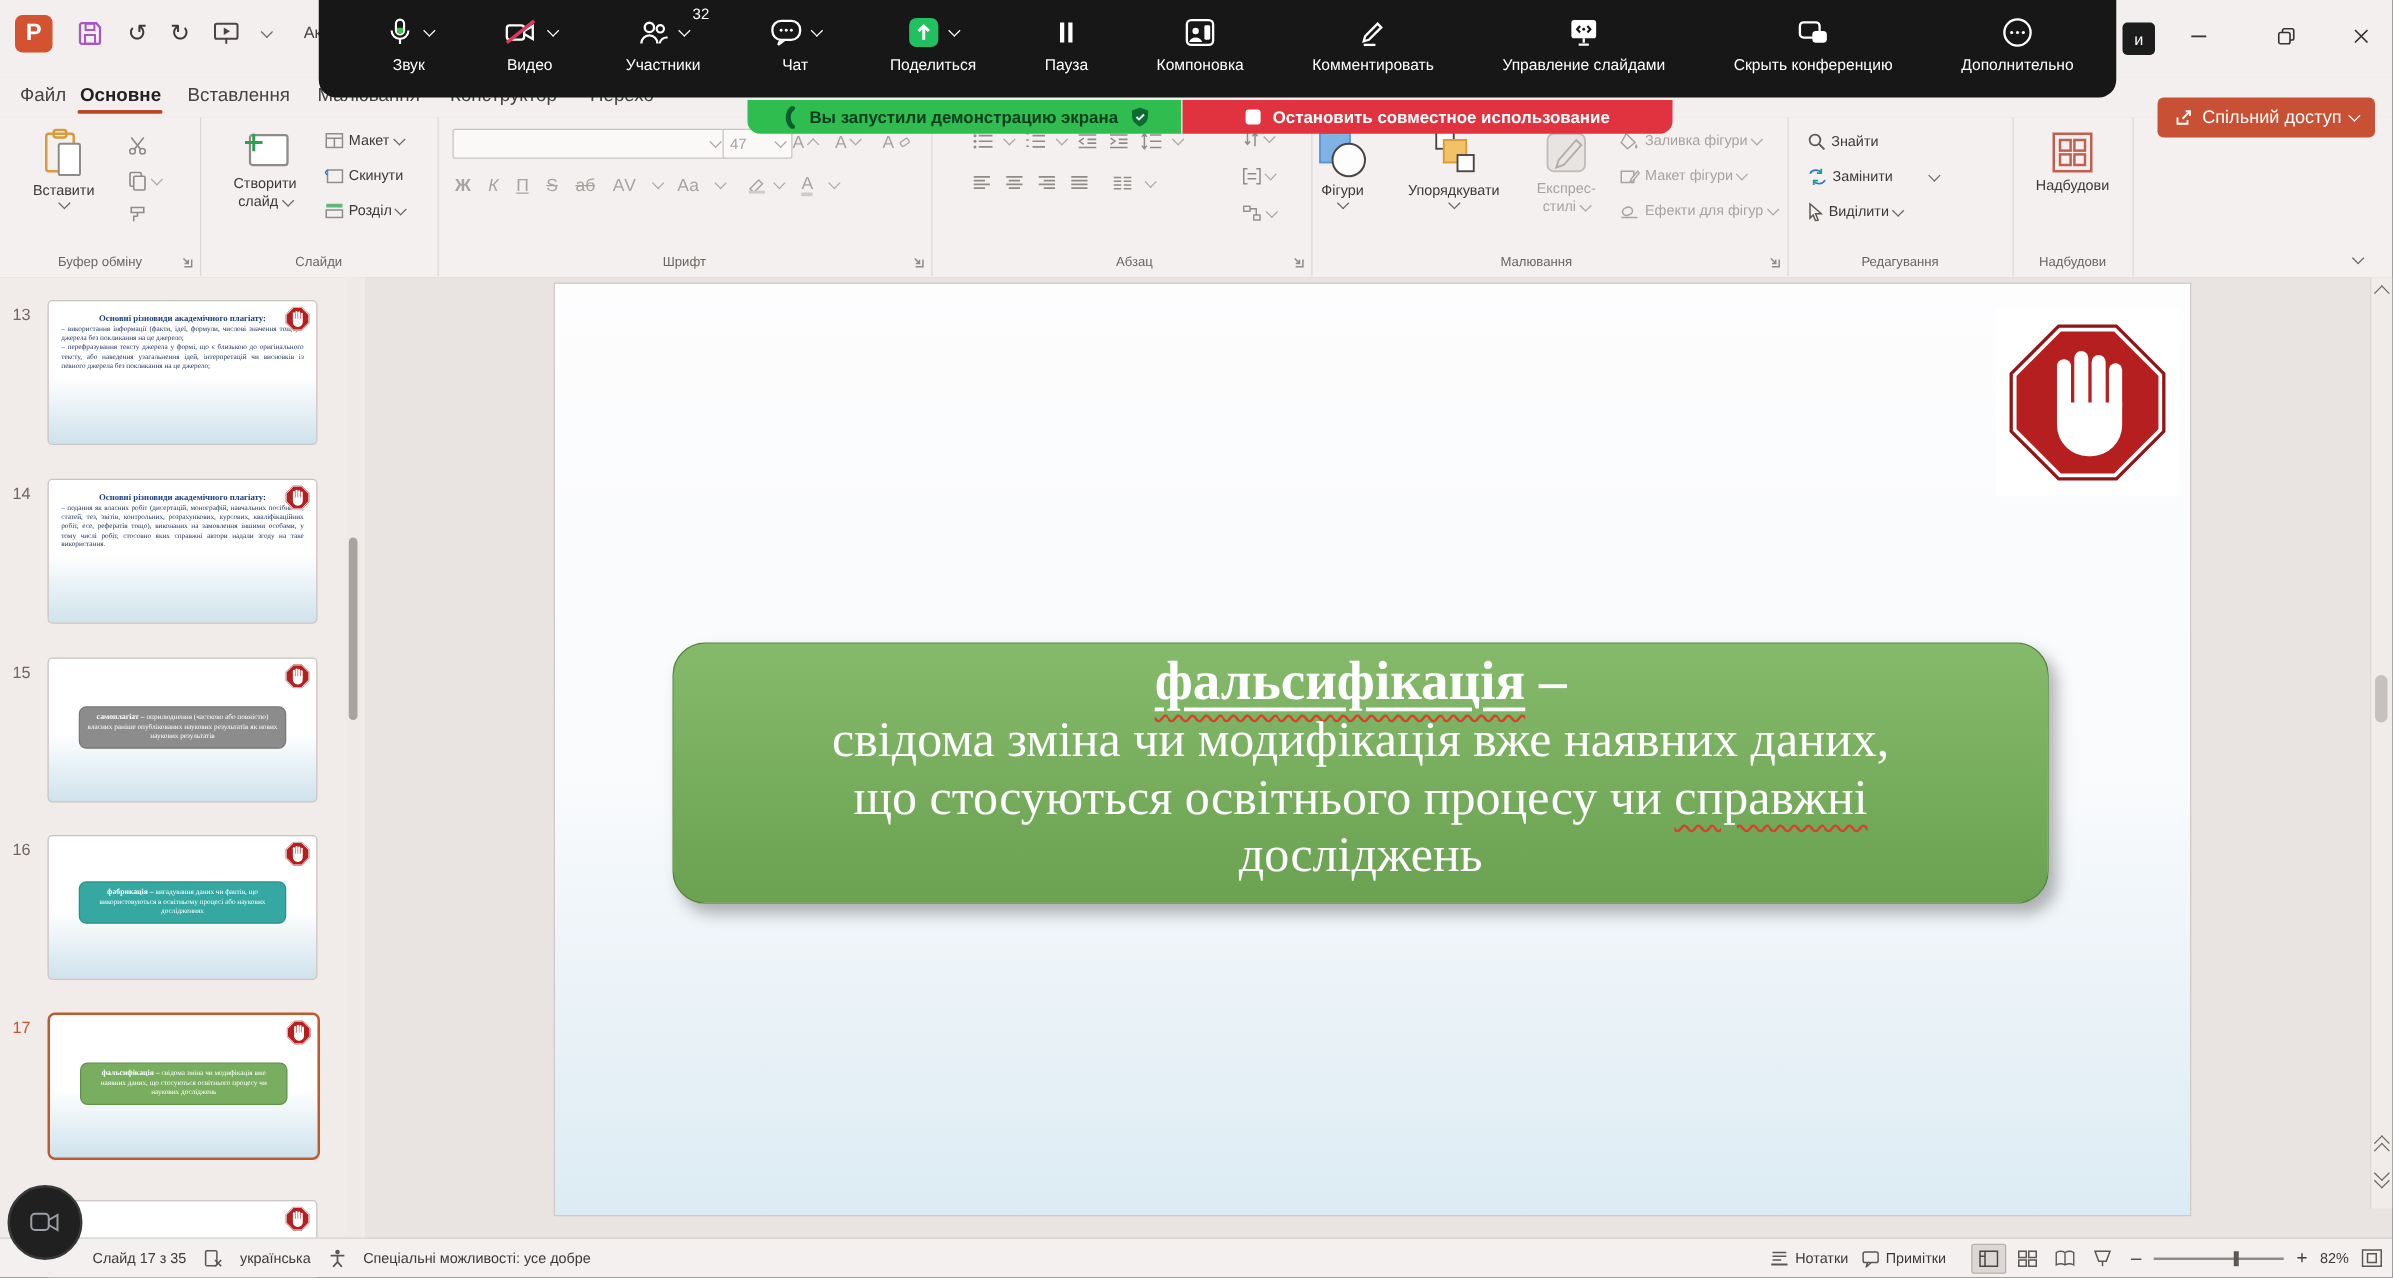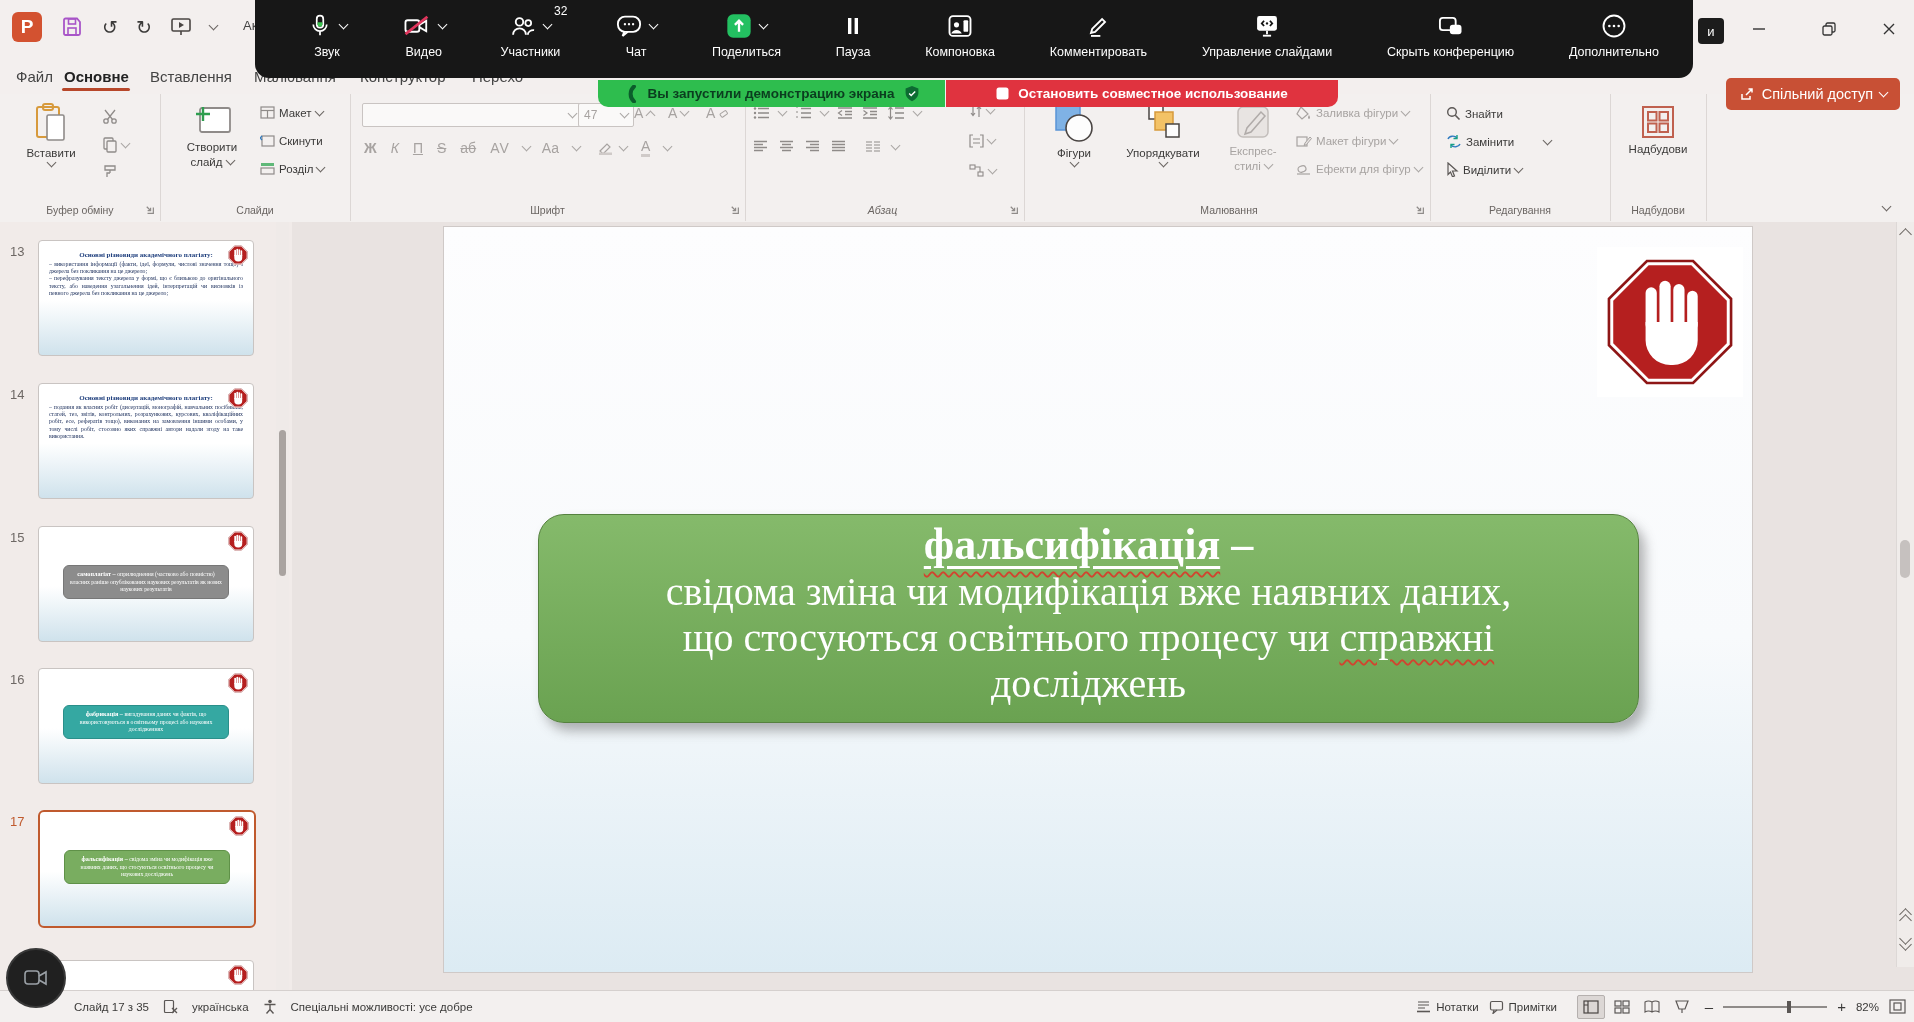--- a/index.html
+++ b/index.html
@@ -302,21 +302,21 @@
       <span class="chev g"></span>
       <span class="fbtn" style="margin-left:10px;border-bottom:3px solid #cfcac8;">А</span>
       <span class="chev g"></span>
     </div>
     <div class="rgroup-label">Шрифт</div>
     <svg class="launcher" width="11" height="11">
           <use href="#launcher-ico"></use>
         </svg>
   </div>
 
-  <div class="rgroup" style="left:741px;width:283px;font-style:italic;">
+  <div class="rgroup" style="left:766px;width:283px;">
     <div class="smallrow" style="left:12px;top:12px;gap:9px;">
       <svg width="17" height="14" viewBox="0 0 17 14">
         <circle cx="2" cy="2.5" r="1.2" fill="#8f8b89"></circle>
             <circle cx="2" cy="7" r="1.2" fill="#8f8b89"></circle>
             <circle cx="2" cy="11.5" r="1.2" fill="#8f8b89"></circle>
         <path d="M5 2.5 h11 M5 7 h11 M5 11.5 h11" stroke="#8f8b89" stroke-width="1.3"></path>
       </svg>
           <span class="chev g"></span>
       <svg width="17" height="14" viewBox="0 0 17 14">
         <path d="M1 1 h2 M1 6 h2 M1 11 h2" stroke="#8f8b89" stroke-width="1.2"></path>

